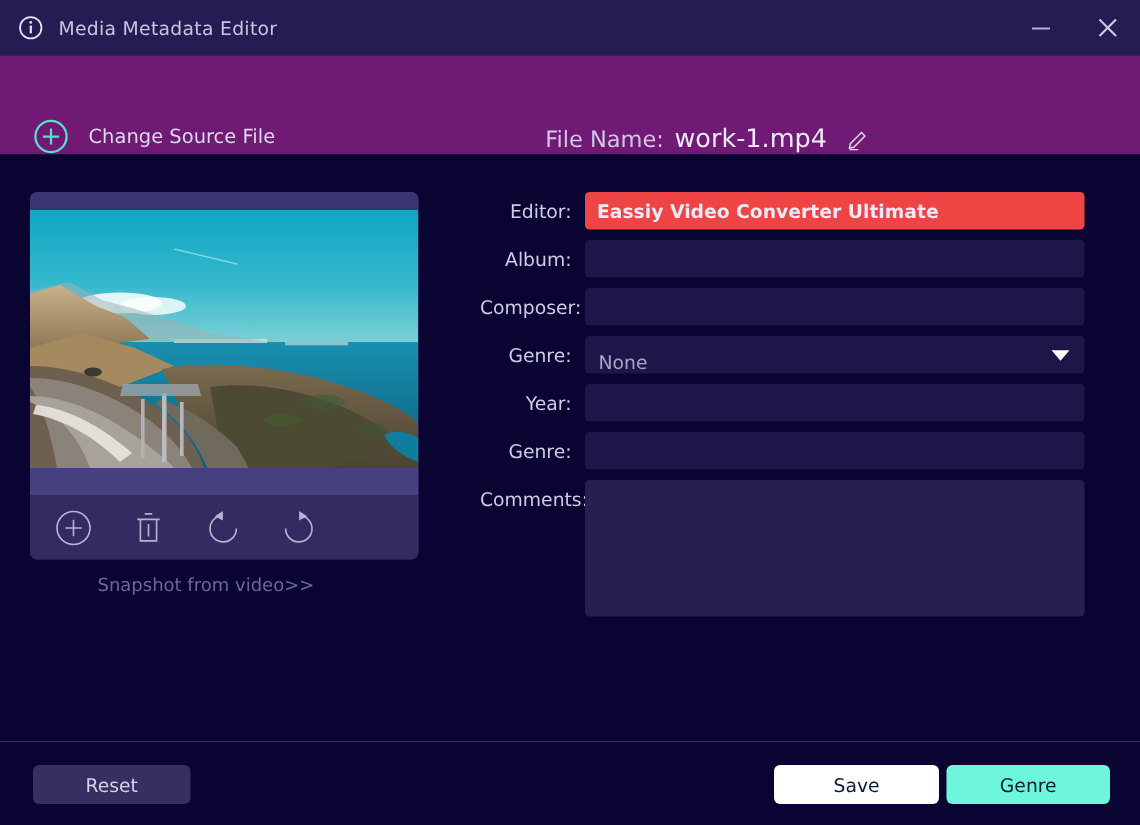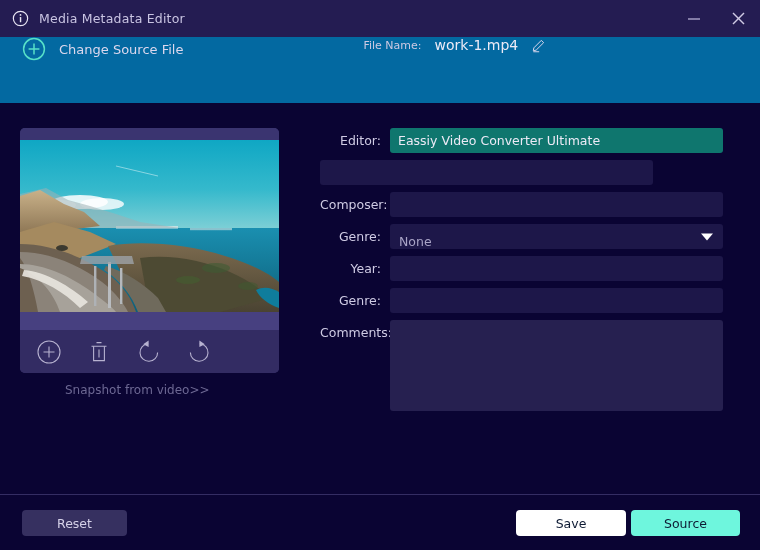--- a/index.html
+++ b/index.html
@@ -24,29 +24,29 @@
   .win-btns { margin-left: auto; display: flex; align-items: center; height: 37px; }
   .win-btn {
     width: 44px; height: 37px; display: flex; align-items: center; justify-content: center;
     cursor: default;
   }
   .win-btn svg { display: block; }
 
   
   .toolbar {
     position: absolute; left: 0; top: 37px; width: 760px; height: 66px;
-    background: #0369a1;
-    display: flex; align-items: flex-start;
+    background: #701a75;
+    display: flex; align-items: flex-end;
   }
   .change-src { display: flex; align-items: center; margin-left: 22px; cursor: default; }
   .change-src .plus { width: 24px; height: 24px; display: block; }
   .change-src .lbl { margin-left: 13px; font-size: 13px; color: #dcd8ee; }
   .filename-wrap { display: flex; align-items: center; margin-left: 180px; }
-  .filename-lbl { font-size: 11px; color: #cdc9e3; }
-  .filename-val { font-size: 14px; color: #eceaf6; margin-left: 13px; }
+  .filename-lbl { font-size: 15px; color: #cdc9e3; }
+  .filename-val { font-size: 17px; color: #eceaf6; margin-left: 7px; }
   .pencil { margin-left: 13px; width: 16px; height: 16px; display: block; cursor: default; }
 
   
   .body-area { position: absolute; left: 0; top: 103px; width: 760px; height: 391px; background: #0a0433; }
 
   
   .thumb-card {
     position: absolute; left: 20px; top: 25px; width: 259px; height: 245px;
     background: #3a3470; border-radius: 5px; overflow: hidden;
   }
@@ -77,21 +77,21 @@
   .frow { display: flex; align-items: flex-start; margin-bottom: 7px; }
   .flabel {
     width: 70px; text-align: right; padding-right: 9px;
     font-size: 12.5px; color: #cfcbe4; line-height: 25px; flex-shrink: 0;
   }
   .finput {
     width: 333px; height: 25px; background: #1d1749; border: none; border-radius: 3px;
     color: #eceaf6; font-family: "DejaVu Sans", sans-serif; font-size: 12.5px;
     padding: 0 8px; outline: none;
   }
-  .finput.focused { background: #0f766e; }
+  .finput.focused { background: #ef4444; font-weight: bold; }
   .finput::placeholder { color: #7d78a2; }
   .fselect {
     position: relative; width: 333px; height: 25px; background: #1d1749; border-radius: 3px;
     display: flex; align-items: flex-end; cursor: default;
   }
   .fselect .sel-val { font-size: 12.5px; color: #a9a4c6; padding-left: 9px; }
   .fselect .arrow {
     position: absolute; right: 10px; top: 50%; transform: translateY(-50%);
     width: 0; height: 0; border-left: 6px solid transparent; border-right: 6px solid transparent;
     border-top: 7px solid #ffffff;
@@ -250,20 +250,21 @@
 
     <div class="form">
 
       <div class="frow">
         <div class="flabel">Editor:</div>
         <input class="finput focused" type="text" value="Eassiy Video Converter Ultimate" style="">
       </div>
 
 
       <div class="frow">
+        <div class="flabel">Album:</div>
         <input class="finput" type="text" value="" style="">
       </div>
 
       <div class="frow">
         <div class="flabel">Composer:</div>
         <input class="finput" type="text" value="" style="">
       </div>
 
       <div class="frow">
         <div class="flabel">Genre:</div>
@@ -288,16 +289,16 @@
         <textarea class="ftext" style=""></textarea>
       </div>
 
     </div>
   </div>
 
   <div class="sep"></div>
   <div class="footer">
     <button class="btn btn-reset">Reset</button>
     <button class="btn btn-save">Save</button>
-    <button class="btn btn-cancel">Source</button>
+    <button class="btn btn-cancel">Genre</button>
   </div>
 
 </div>
 
 </body></html>

